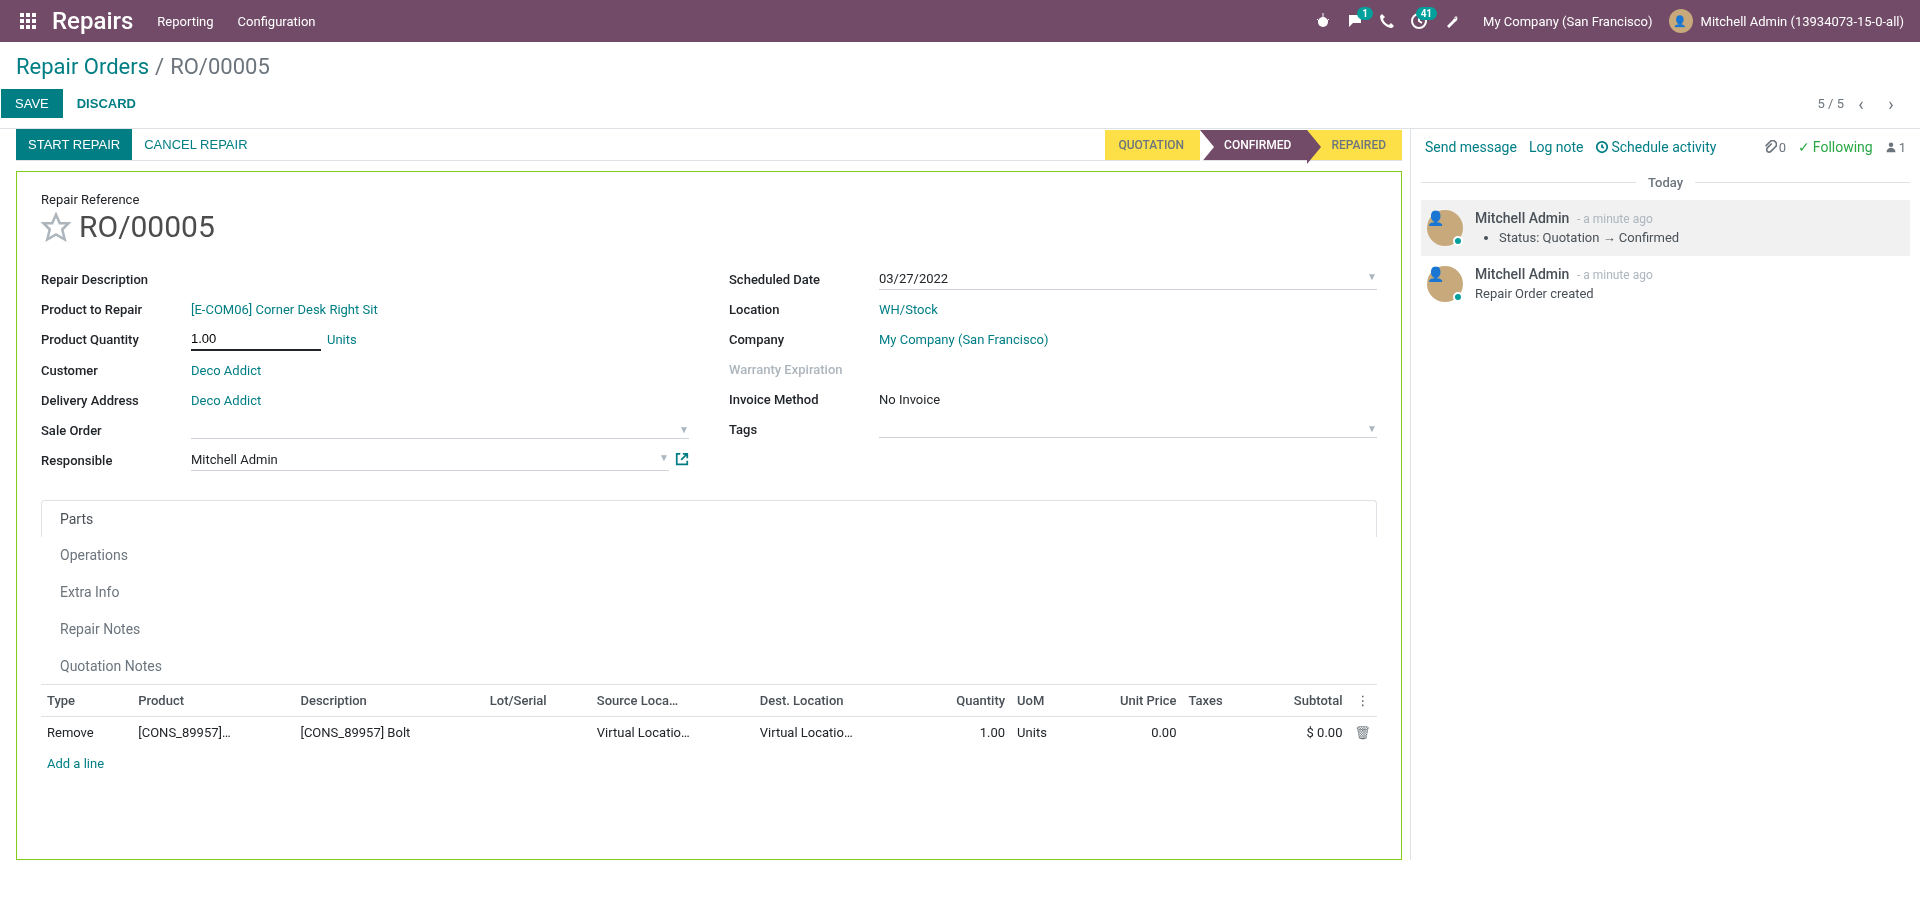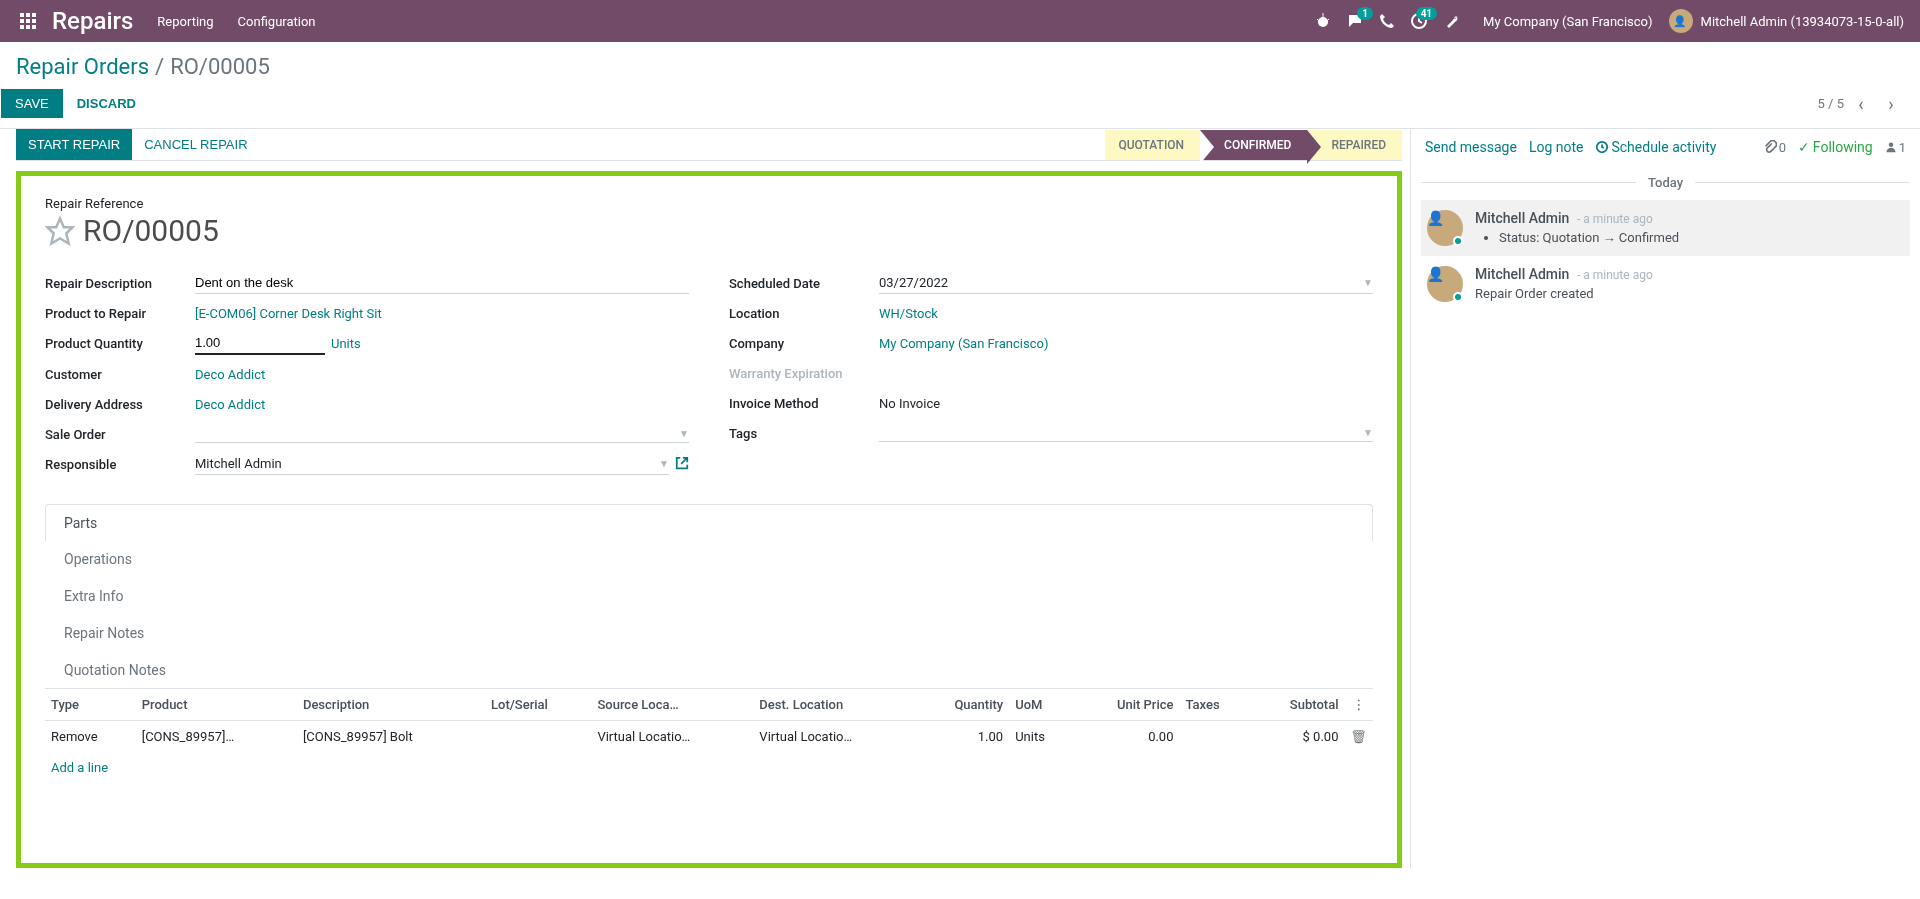--- a/index.html
+++ b/index.html
@@ -29,41 +29,41 @@
 
 .content-wrap { display: flex; border-top: 1px solid #dee2e6; }
 .form-pane { flex: 1; padding: 0 8px 0 16px; position: relative; }
 .chatter-pane { width: 510px; border-left: 1px solid #dee2e6; padding: 0 10px; }
 
 .statusbar { display: flex; align-items: center; border-bottom: 1px solid #dee2e6; padding: 0; margin: 0 0 0 0; }
 .statusbar .status-actions { display: flex; }
 .statusbar .status-actions button { padding: 8px 12px; font-size: 13px; font-weight: 500; }
 .statusbar .spacer { flex: 1; }
 .statusbar .stages { display: flex; align-items: stretch; }
-.stage { position: relative; padding: 8px 16px 8px 24px; font-size: 12px; font-weight: 500; color: #6c757d; cursor: pointer; background: #fef9c3; }
+.stage { position: relative; padding: 8px 16px 8px 24px; font-size: 12px; font-weight: 500; color: #6c757d; cursor: pointer; background: #fde047; }
 .stage.first { padding-left: 14px; }
 .stage.active { background: #714B67; color: #fff; }
 .stage.active::after { content: ''; position: absolute; right: -14px; top: 0; border-top: 17px solid transparent; border-bottom: 17px solid transparent; border-left: 14px solid #714B67; z-index: 2; }
 .stage.active::before { content: ''; position: absolute; left: 0; top: 0; border-top: 17px solid transparent; border-bottom: 17px solid transparent; border-left: 14px solid #fff; }
 
-.form-sheet { border: 5px solid #84cc16; margin-top: 10px; padding: 20px 24px; background: #fff; }
+.form-sheet { border: 1px solid #84cc16; margin-top: 10px; padding: 20px 24px; background: #fff; }
 .ref-label { font-size: 13px; color: #212529; margin-bottom: 2px; }
 .title-row { display: flex; align-items: center; margin-bottom: 20px; }
 .star-icon { width: 30px; height: 30px; margin-right: 8px; cursor: pointer; }
 .ro-title { font-size: 30px; color: #4c4c4c; }
 
 .form-grid { display: flex; gap: 40px; }
 .form-col { flex: 1; }
 .field-row { display: flex; align-items: center; padding: 4px 0; min-height: 30px; }
 .field-label { width: 150px; font-size: 13px; font-weight: 500; color: #212529; }
 .field-label.muted { color: #adb5bd; }
 .field-value { flex: 1; font-size: 13px; position: relative; }
 .field-value input { width: 100%; border: none; border-bottom: 1px solid #ced4da; padding: 3px 0; font-size: 13px; background: transparent; }
 .field-value .link { color: #017E84; }
-.field-value .dropdown { display: flex; align-items: center; border-bottom: 1px solid #ced4da; padding: 3px 0; }
+.field-value .dropdown { display: flex; border-bottom: 1px solid #ced4da; padding: 3px 0; }
 .field-value .dropdown .dd-text { flex: 1; }
 .field-value .dropdown .caret { color: #adb5bd; font-size: 10px; }
 .qty-row { display: flex; align-items: center; gap: 6px; }
 .qty-row input { width: 130px; border-bottom: 2px solid #212529; }
 .qty-row .unit-link { color: #017E84; }
 .ext-link { color: #017E84; margin-left: 6px; cursor: pointer; }
 
 .tabs { display: flex; border-bottom: 1px solid #dee2e6; margin-top: 24px; flex-direction: column; }
 .tab { padding: 10px 18px; font-size: 14px; color: #6c757d; cursor: pointer; border: 1px solid transparent; border-bottom: none; }
 .tab.active { color: #495057; border-color: #dee2e6; background: #fff; border-radius: 4px 4px 0 0; position: relative; top: 1px; }
@@ -199,21 +199,20 @@
             </svg>
         </span>
         <span class="ro-title">RO/00005</span>
       </div>
 
       <div class="form-grid">
 
         <div class="form-col">
           <div class="field-row">
             <div class="field-label">Repair Description</div>
-            <div class="field-value"><input type="text" value="Dent on the desk" style=""></div>
           </div>
           <div class="field-row">
             <div class="field-label">Product to Repair</div>
             <div class="field-value"><span class="link">[E-COM06] Corner Desk Right Sit</span></div>
           </div>
           <div class="field-row">
             <div class="field-label">Product Quantity</div>
             <div class="field-value qty-row">
               <input type="text" value="1.00" style="">
               <span class="unit-link">Units</span>

